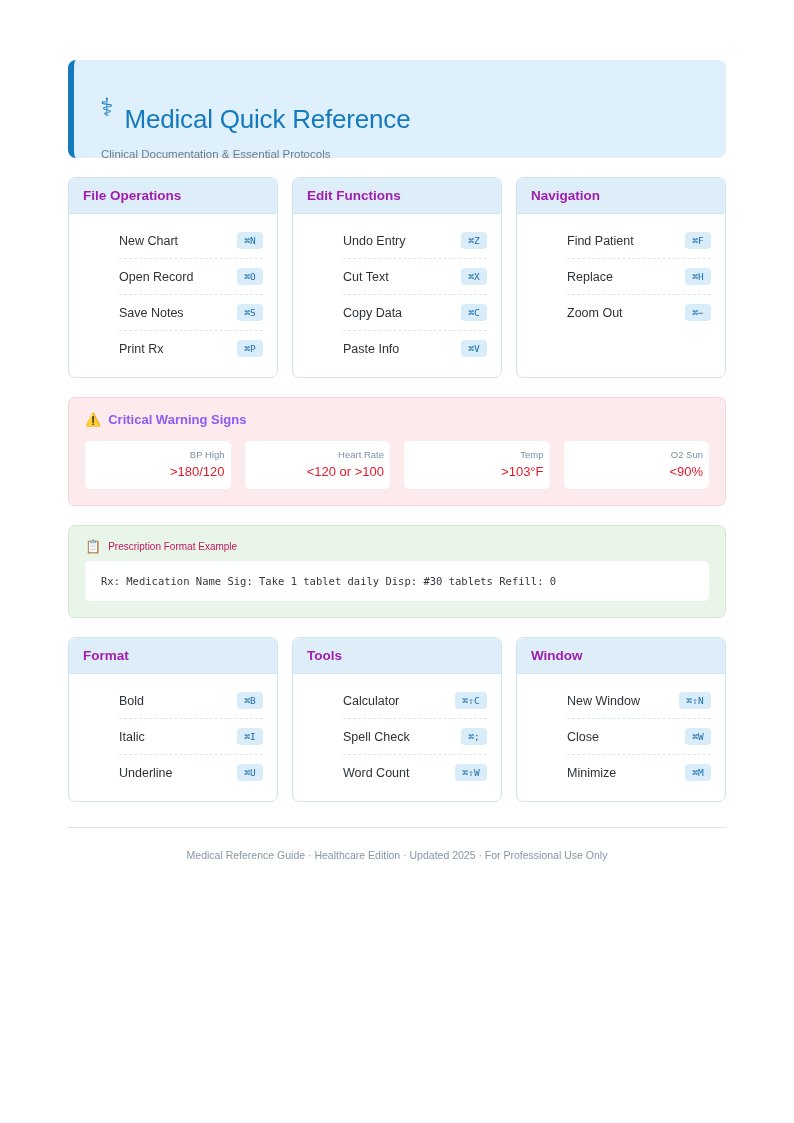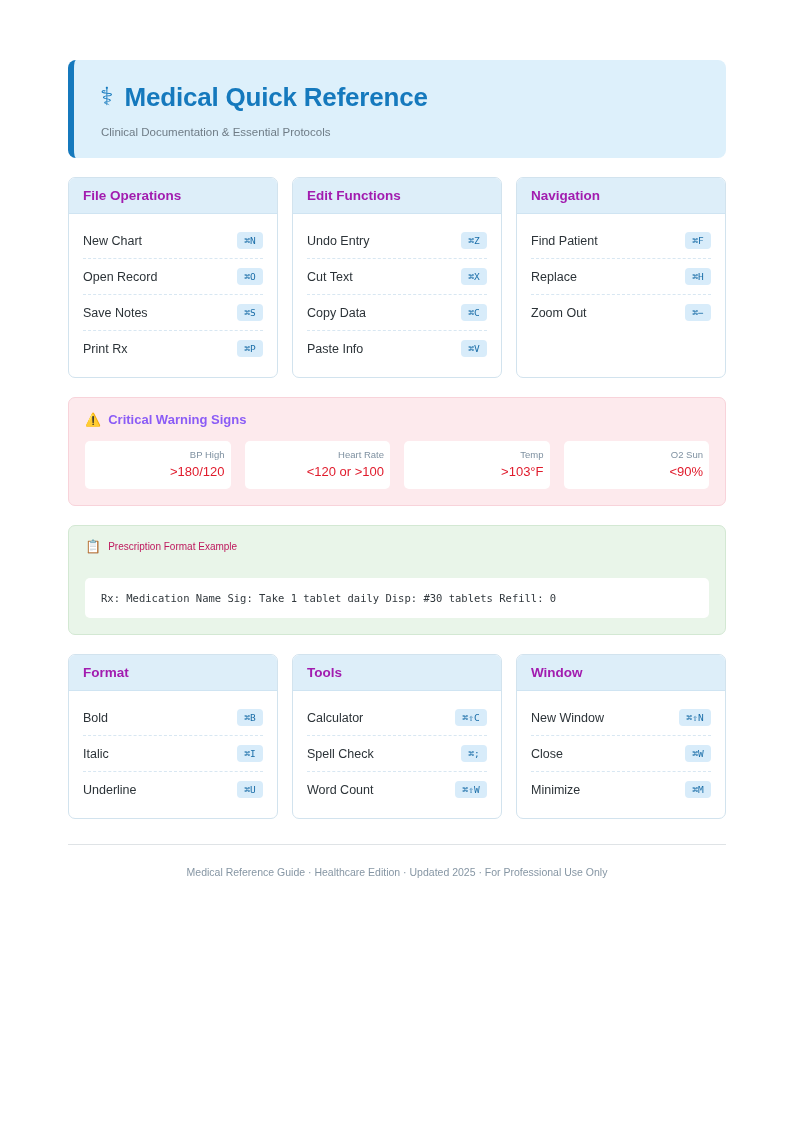--- a/index.html
+++ b/index.html
@@ -34,23 +34,24 @@
   }
   .caduceus-icon {
     font-size: 25px;
     line-height: 1;
     color: #1579bd;
     display: inline-block;
     transform: translateY(-1px);
   }
   .header-title {
     font-size: 26px;
-    font-weight: bold;
+    font-weight: normal;
     color: #1579bd;
     letter-spacing: -0.2px;
+    margin-top: 22px;
   }
   .header-subtitle {
     margin-top: 13px;
     margin-left: 1px;
     font-size: 11.5px;
     color: #6f7c86;
   }
 
   
   .card-grid {
@@ -77,20 +78,21 @@
   .card-body {
     padding: 9px 14px 11px 14px;
   }
   .shortcut-row {
     display: flex;
     align-items: center;
     justify-content: space-between;
     padding: 9px 0 9px 0;
     border-bottom: 1px dashed #d8e7f2;
     min-height: 13px;
+    margin-left: 36px;
   }
   .shortcut-row:last-child {
     border-bottom: none;
   }
   .shortcut-label {
     font-size: 12.5px;
     color: #2c3338;
   }
   .key-badge {
     background: #d8ecfa;
@@ -167,21 +169,21 @@
   .rx-icon {
     font-size: 13px;
     line-height: 1;
   }
   .rx-title {
     font-size: 10px;
     font-weight: normal;
     color: #be185d;
   }
   .rx-code {
-    margin-top: 25px;
+    margin-top: 8px;
     background: #ffffff;
     border-radius: 5px;
     padding: 14px 16px 14px 16px;
     font-family: "DejaVu Sans Mono", monospace;
     font-size: 10.5px;
     color: #31383d;
     white-space: nowrap;
     overflow: hidden;
   }
 

